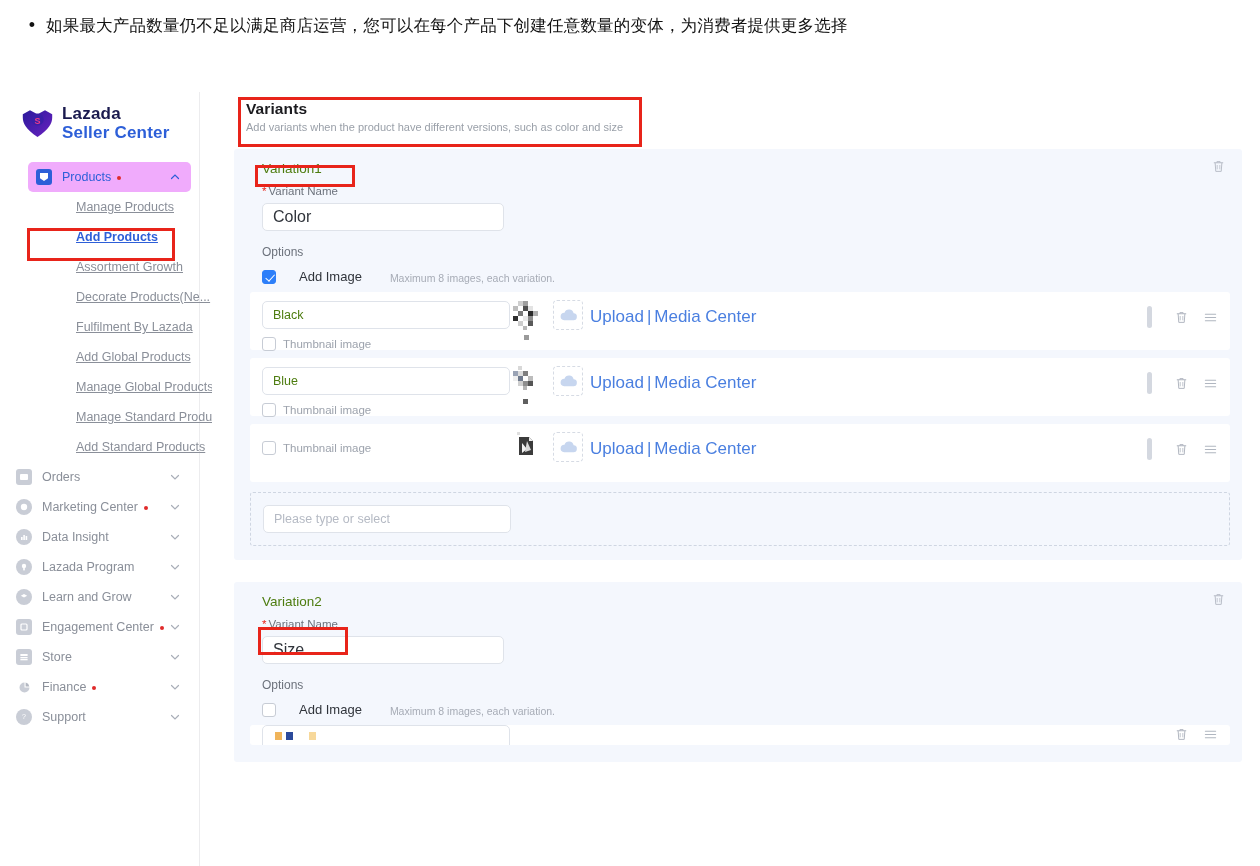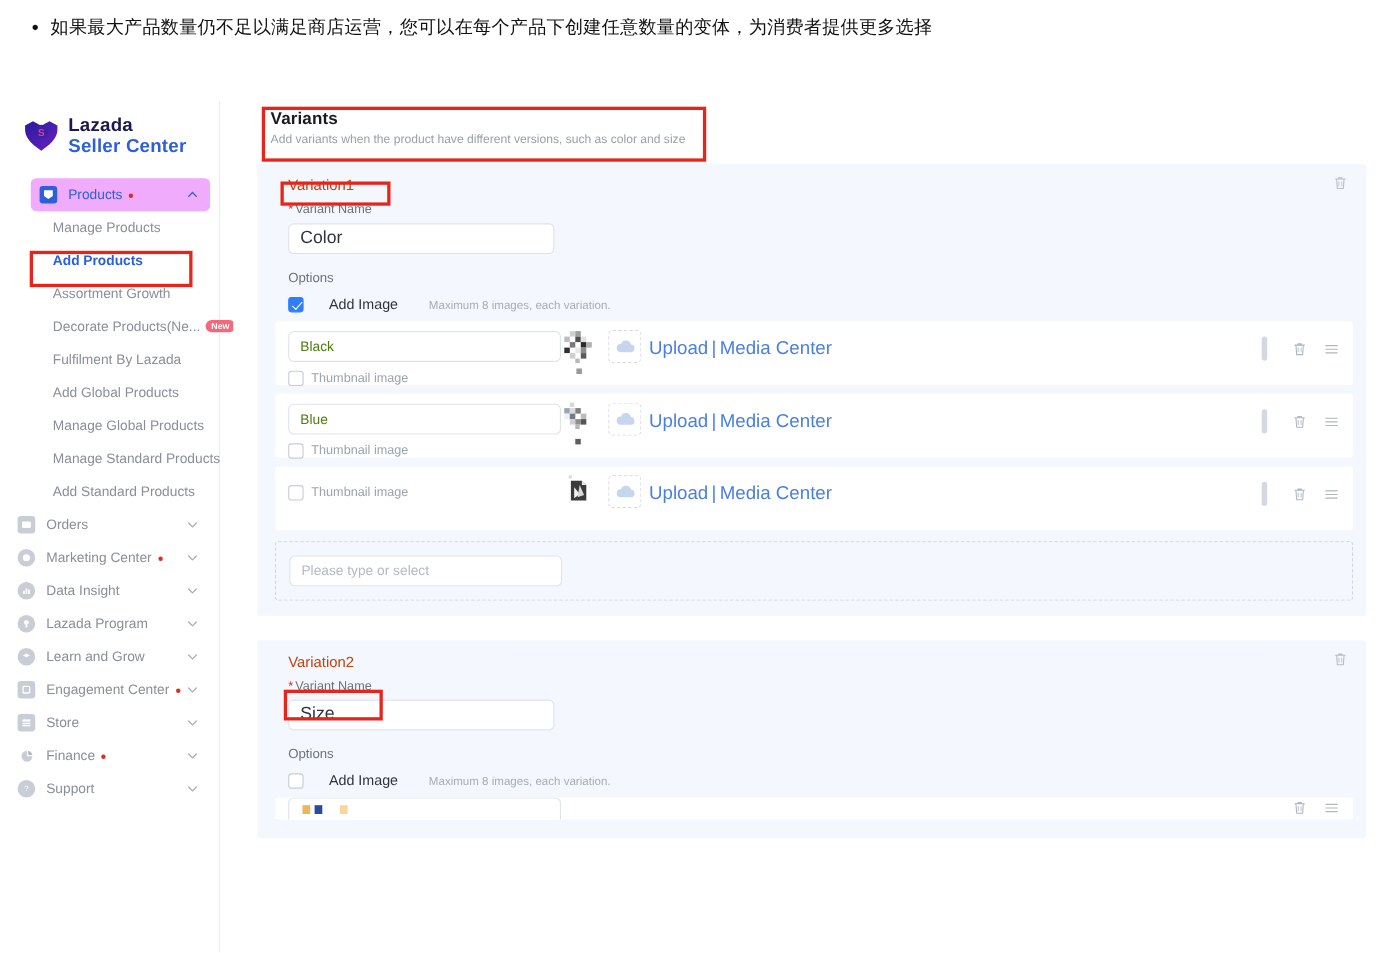--- a/index.html
+++ b/index.html
@@ -116,24 +116,25 @@
     color: #a9aeb8;
   }
   .nav-group-head.active .chev { color: #2d5fd8; }
   .chev svg { display:block; }
 
   .nav-sub {
     font-size: 12.5px;
     color: #8a8f99;
     height: 30px;
     line-height: 30px;
-    padding-left: 48px;
+    padding-left: 76px;
     cursor: pointer;
     white-space: nowrap;
     position: relative;
+    text-decoration: underline;
   }
   .nav-sub.selected { color: #2d5fd8; font-weight: 700; }
   .badge-new {
     display: inline-block;
     background: #f4687a;
     color: #fff;
     font-size: 8px;
     font-weight: 700;
     line-height: 11px;
     padding: 0 5px;
@@ -178,21 +179,21 @@
   .vpanel {
     position: relative;
     background: #f4f7fd;
     margin-left: 22px;
     margin-right: 18px;
     border-radius: 3px;
     padding: 12px 0 0 0;
   }
   .vpanel-title {
     font-size: 13.5px;
-    color: #c2410c;
+    color: #4d7c0f;
     padding-left: 28px;
   }
   .vpanel-trash {
     position: absolute;
     right: 16px; top: 10px;
     width: 15px; height: 15px;
     color: #b8bdc7;
     cursor: pointer;
   }
   .vpanel-trash svg { display:block; }

